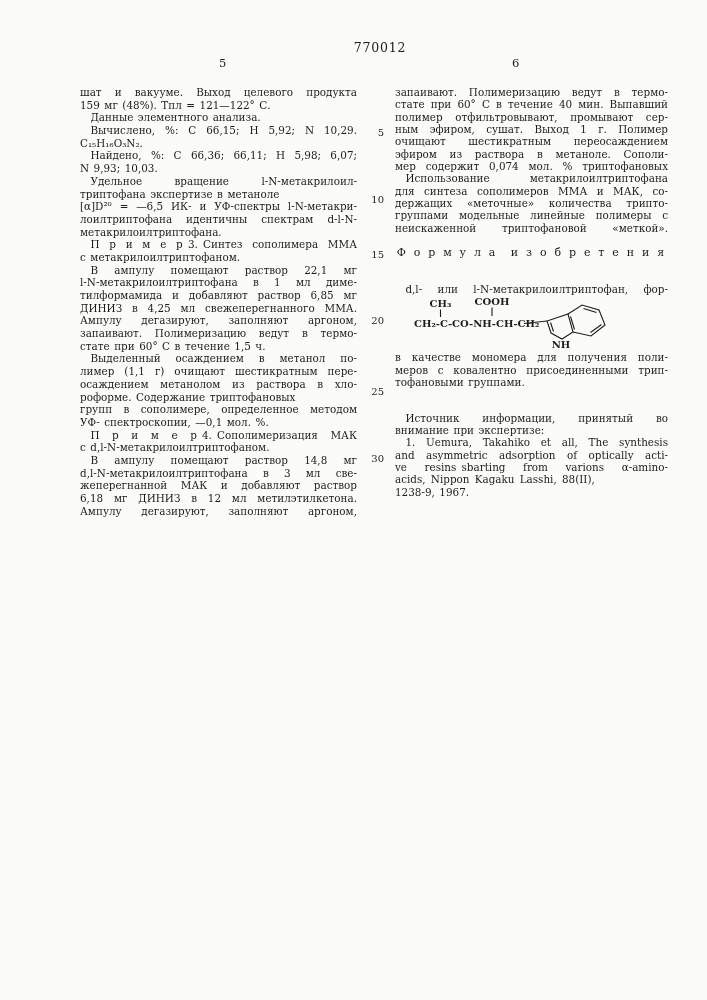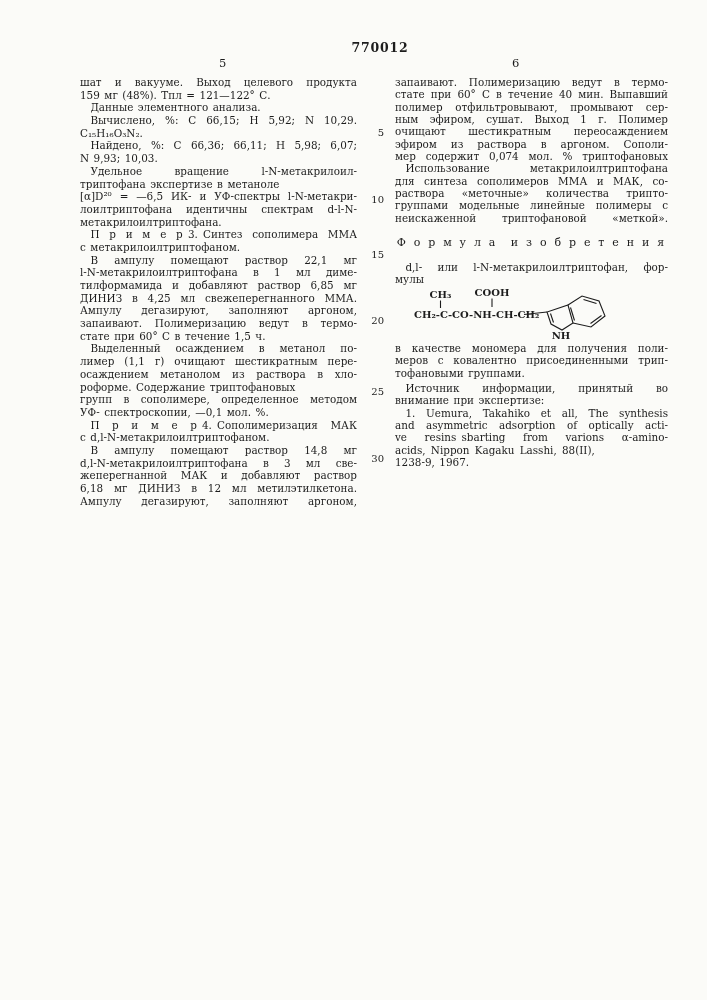--- a/index.html
+++ b/index.html
@@ -6,41 +6,41 @@
   html,body { width:707px; height:1000px; }
   body {
     position:relative;
     background:#fbfbf8;
     color:#1c1c1c;
     font-family:"DejaVu Serif", serif;
     overflow:hidden;
   }
   .patent-number {
     position:absolute; left:330px; top:40px; width:100px;
-    text-align:center; font-size:12.5px; font-weight:bold; letter-spacing:0.8px;
+    text-align:center; font-size:12.5px; font-weight:normal; letter-spacing:0.8px;
   }
   .page-num { position:absolute; top:56px; font-size:11.5px; }
   .page-num.left  { left:219px; }
   .page-num.right { left:512px; }
-  .col { position:absolute; top:76px; font-size:10.4px; }
+  .col { position:absolute; top:86px; font-size:10.4px; }
   .col-left  { left:80px;  width:277px; }
   .col-right { left:395px; width:273px; }
   .tl {
     height:12.7px; line-height:12.7px;
     white-space:nowrap; overflow:hidden;
     word-spacing:1.2px;
   }
   .col-right .tl { height:12.35px; line-height:12.35px; }
   .tl.j { white-space:normal; text-align:justify; text-align-last:justify; }
   .rc-heading {
     margin-top:12px; height:13px; line-height:13px;
     text-align:center; letter-spacing:2.2px; font-size:11px;
   }
-  .rc-part2 { margin-top:12px; }
-  .rc-part4 { margin-top:3px; }
+  .rc-part2 { margin-top:24px; }
+  .rc-part4 { margin-top:23px; }
   .formula-svg { display:block; margin:1px 0 1px 16px; }
   .gutter-num {
     position:absolute; left:360px; width:24px;
     text-align:right; font-size:10px; line-height:11px;
   }
 </style>
 </head>
 <body>
 
 <div class="patent-number">770012</div>
@@ -85,34 +85,33 @@
     <div class="tl j"><span>Ампулу дегазируют, заполняют аргоном,</span></div>
   </div>
 
 <div class="col col-right">
   <div>
       <div class="tl j"><span>запаивают. Полимеризацию ведут в термо-</span></div>
       <div class="tl j"><span>стате при 60° С в течение 40 мин. Выпавший</span></div>
       <div class="tl j"><span>полимер отфильтровывают, промывают сер-</span></div>
       <div class="tl j"><span>ным эфиром, сушат. Выход 1 г. Полимер</span></div>
       <div class="tl j"><span>очищают шестикратным переосаждением</span></div>
-      <div class="tl j"><span>эфиром из раствора в аргоном. Сополи-</span></div>
+      <div class="tl j"><span>эфиром из раствора в метаноле. Сополи-</span></div>
       <div class="tl j"><span>мер содержит 0,074 мол. % триптофановых</span></div>
       <div class="tl j"><span> Использование метакрилоилтриптофана</span></div>
       <div class="tl j"><span>для синтеза сополимеров ММА и МАК, со-</span></div>
-      <div class="tl j"><span>раствора «меточные» количества трипто-</span></div>
+      <div class="tl j"><span>держащих «меточные» количества трипто-</span></div>
       <div class="tl j"><span>группами модельные линейные полимеры с</span></div>
       <div class="tl j"><span>неискаженной триптофановой «меткой».</span></div>
     </div>
 
   <div class="rc-heading">Ф о р м у л а и з о б р е т е н и я</div>
 
   <div class="rc-part2">
       <div class="tl j"><span> d,l- или l-N-метакрилоилтриптофан, фор-</span></div>
-      <div class="tl"><span>мулы</span></div>
     </div>
 
   <svg class="formula-svg" width="240" height="54" viewBox="0 0 240 54">
     <g font-family="DejaVu Serif, serif" font-size="10" font-weight="bold" fill="#1c1c1c">
       <text x="29.5" y="11" text-anchor="middle">CH₃</text>
       <text x="81" y="9" text-anchor="middle">COOH</text>
       <text x="3" y="31">CH₂-C-CO-NH-CH-CH₂</text>
       <text x="150" y="52" text-anchor="middle">NH</text>
     </g>
     <g stroke="#1c1c1c" stroke-width="1.1" fill="none">

